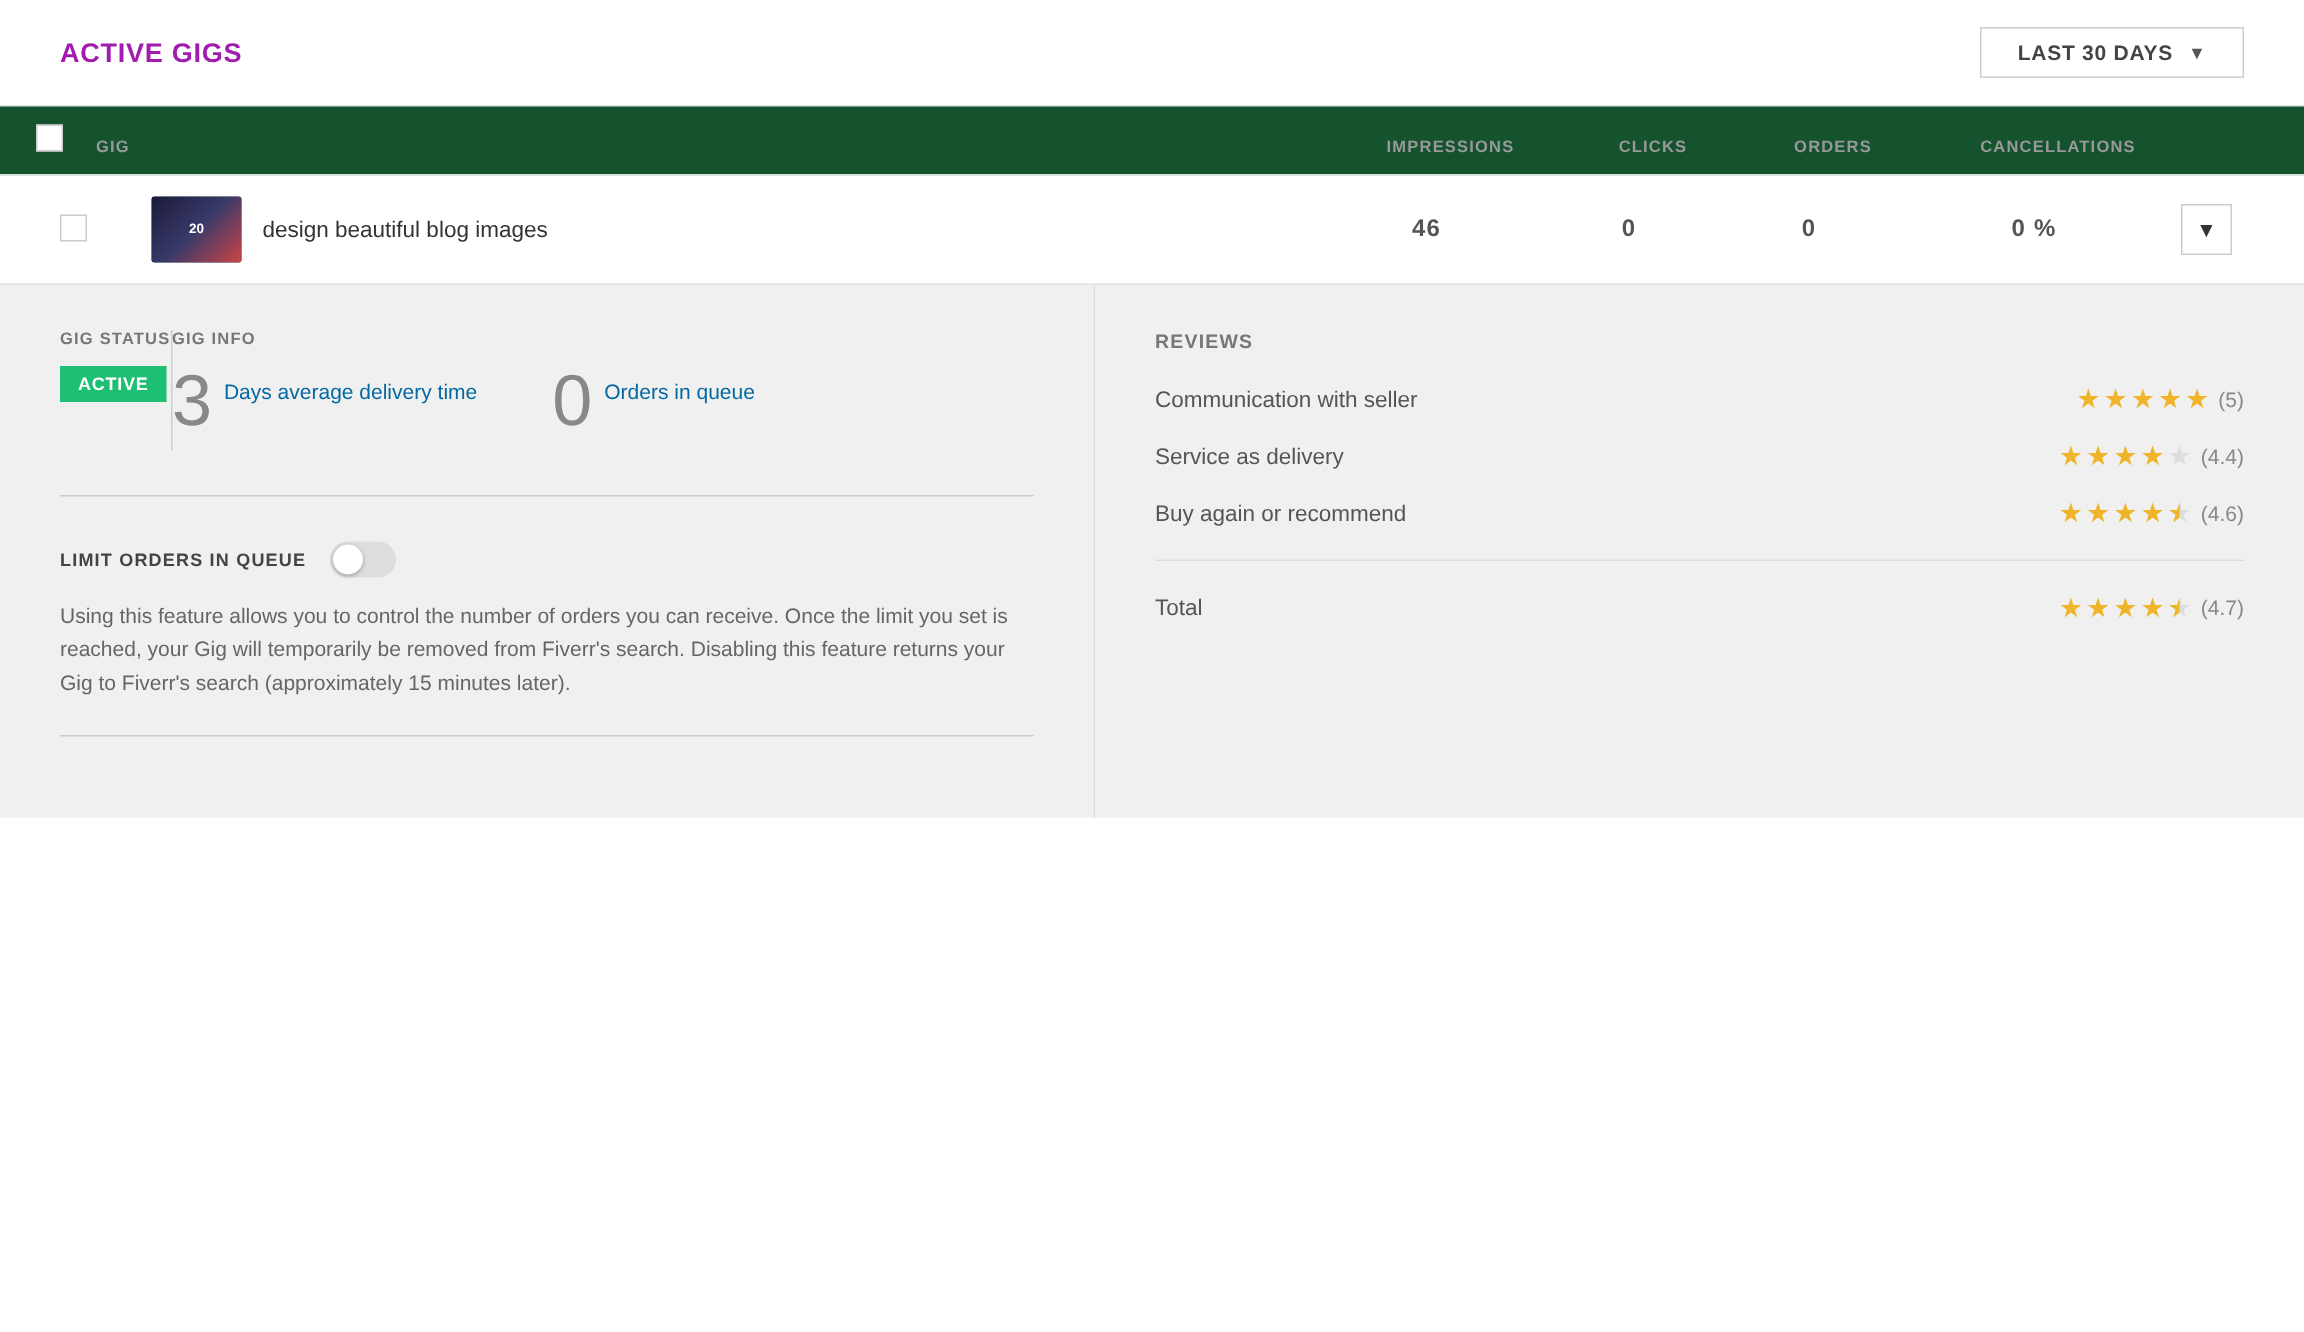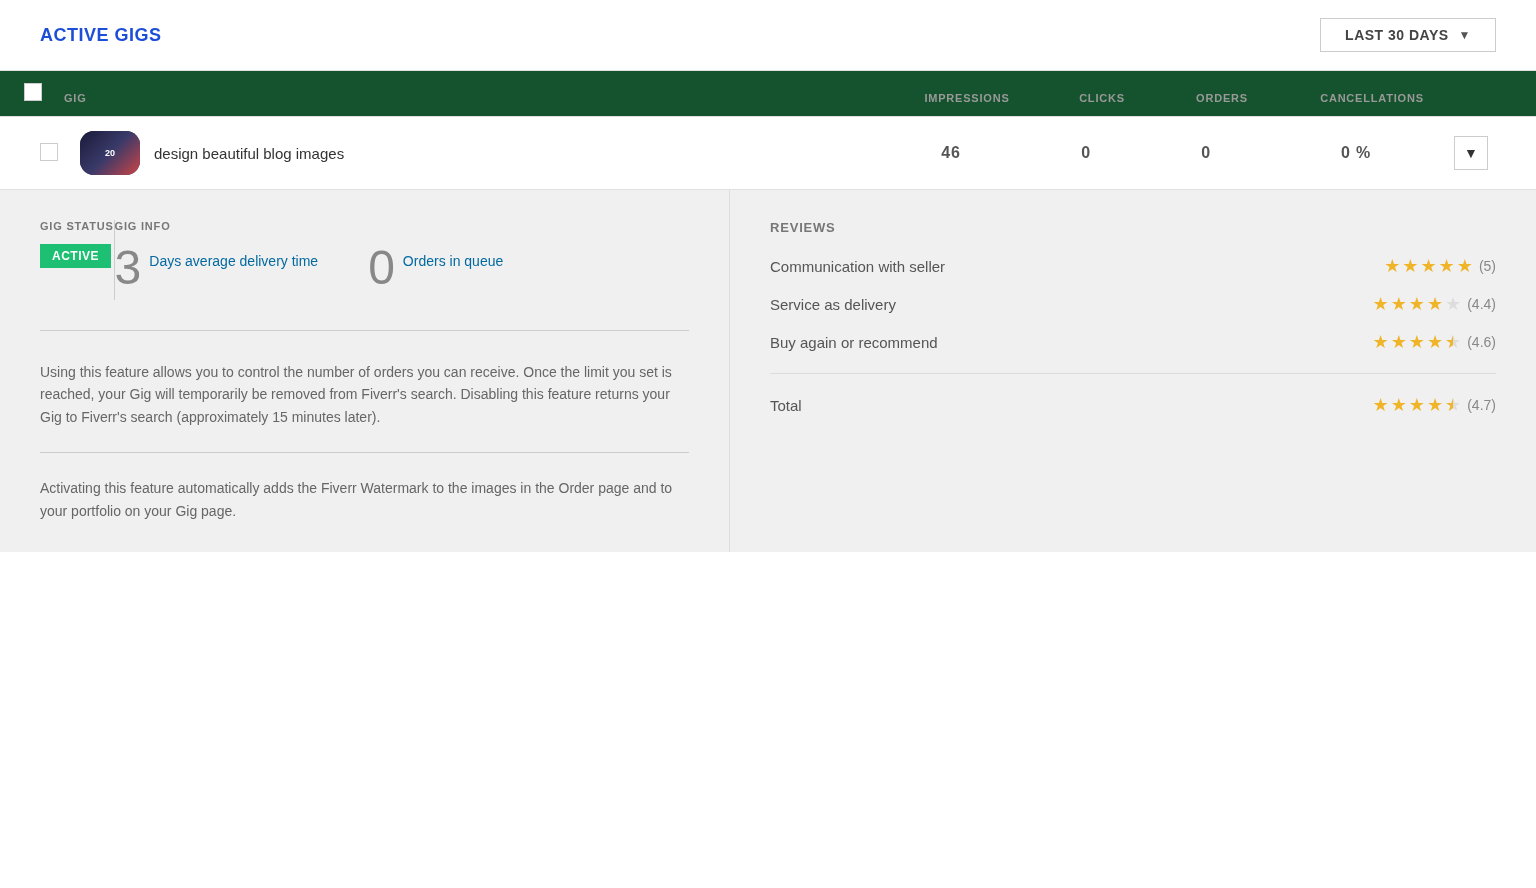--- a/index.html
+++ b/index.html
@@ -2,38 +2,38 @@
 <html><head>
   <meta charset="utf-8">
   <style>
     * { box-sizing: border-box; margin: 0; padding: 0; }
     body { font-family: 'Helvetica Neue', Arial, sans-serif; background: #f5f5f5; color: #333; font-size: 14px; }
 
     .page-wrapper { background: #fff; min-height: 888px; width: 1536px; }
 
     
     .page-header { display: flex; align-items: center; justify-content: space-between; padding: 18px 40px; border-bottom: 1px solid #e0e0e0; background: #fff; }
-    .page-title { font-size: 18px; font-weight: 700; letter-spacing: 0.5px; color: #1d4ed8; }
+    .page-title { font-size: 18px; font-weight: 700; letter-spacing: 0.5px; color: #a21caf; }
 
     .date-select { display: flex; align-items: center; border: 1px solid #ccc; padding: 8px 24px; background: #fff; cursor: pointer; font-size: 14px; color: #444; font-weight: 600; letter-spacing: 0.5px; }
     .date-select .chevron { margin-left: 10px; font-size: 12px; color: #555; }
 
     
     .table-header { display: flex; align-items: flex-end; padding: 12px 24px; border-bottom: 1px solid #e0e0e0; background: #14532d; }
     .col-checkbox { width: 40px; flex-shrink: 0; }
     .col-gig { flex: 1; font-size: 11px; font-weight: 600; color: #999; letter-spacing: 0.8px; }
     .col-impressions { width: 150px; text-align: center; font-size: 11px; font-weight: 600; color: #999; letter-spacing: 0.8px; }
     .col-clicks { width: 120px; text-align: center; font-size: 11px; font-weight: 600; color: #999; letter-spacing: 0.8px; }
     .col-orders { width: 120px; text-align: center; font-size: 11px; font-weight: 600; color: #999; letter-spacing: 0.8px; }
     .col-cancellations { width: 180px; text-align: center; font-size: 11px; font-weight: 600; color: #999; letter-spacing: 0.8px; }
     .col-expand { width: 50px; }
 
     
     .gig-row { display: flex; align-items: center; padding: 14px 40px; border-bottom: 1px solid #e0e0e0; background: #fff; }
-    .gig-image { width: 60px; height: 44px; background: #2a2a4a; border-radius: 14px; overflow: hidden; margin-right: 14px; flex-shrink: 0; display: flex; align-items: center; justify-content: center; }
+    .gig-image { width: 60px; height: 44px; background: #2a2a4a; border-radius: 2px; overflow: hidden; margin-right: 14px; flex-shrink: 0; display: flex; align-items: center; justify-content: center; margin-left: 21px; }
     .gig-image-inner { width: 60px; height: 44px; background: linear-gradient(135deg, #1a1a3a 0%, #3a3a6a 50%, #c44 100%); position: relative; }
     .gig-image-text { color: #fff; font-size: 9px; font-weight: 700; text-align: center; position: absolute; top: 50%; left: 50%; transform: translate(-50%,-50%); line-height: 1.2; }
     .gig-title { font-size: 15px; color: #333; }
     .gig-value { font-size: 16px; color: #555; }
     .expand-btn { width: 34px; height: 34px; display: flex; align-items: center; justify-content: center; border: 1px solid #ccc; background: #fff; cursor: pointer; }
 
     
     .checkbox { width: 18px; height: 18px; border: 1px solid #ccc; background: #fff; display: inline-block; }
 
     
@@ -158,25 +158,30 @@
             </div>
             <div class="info-item">
               <span class="info-number">0</span>
               <span class="info-desc">Orders in queue</span>
             </div>
           </div>
         </div>
       </div>
 
       <div class="toggle-section">
+        <div class="toggle-row">
+          <span class="toggle-label">LIMIT ORDERS IN QUEUE</span>
+          <div class="toggle">
+            <div class="toggle-knob"></div>
+          </div>
+        </div>
         <p class="toggle-desc">Using this feature allows you to control the number of orders you can receive. Once the limit you set is reached, your Gig will temporarily be removed from Fiverr's search. Disabling this feature returns your Gig to Fiverr's search (approximately 15 minutes later).</p>
       </div>
 
       <div class="watermark-section">
-        <p class="toggle-desc">Activating this feature automatically adds the Fiverr Watermark to the images in the Order page and to your portfolio on your Gig page.</p>
       </div>
 
     </div>
 
     <div class="right-panel">
       <div class="reviews-title">REVIEWS</div>
 
       <div id="reviews-container">
           <div class="review-row">
       <span class="review-label">Communication with seller</span>

